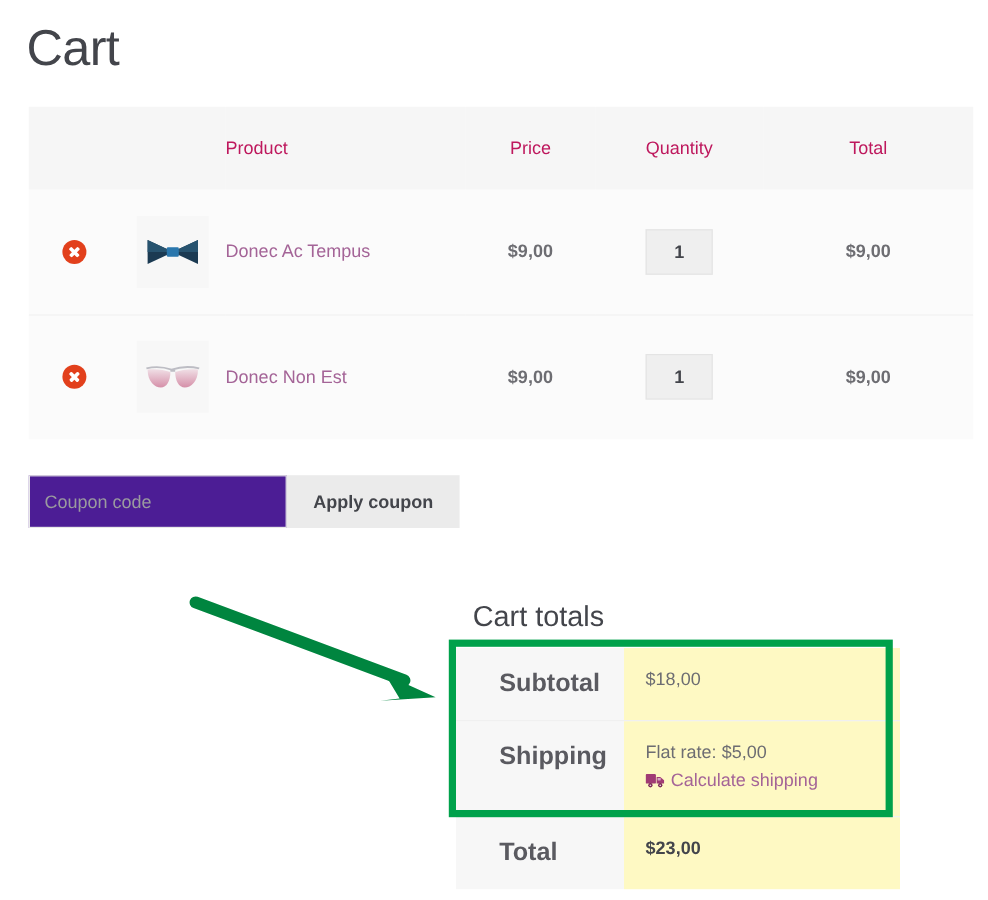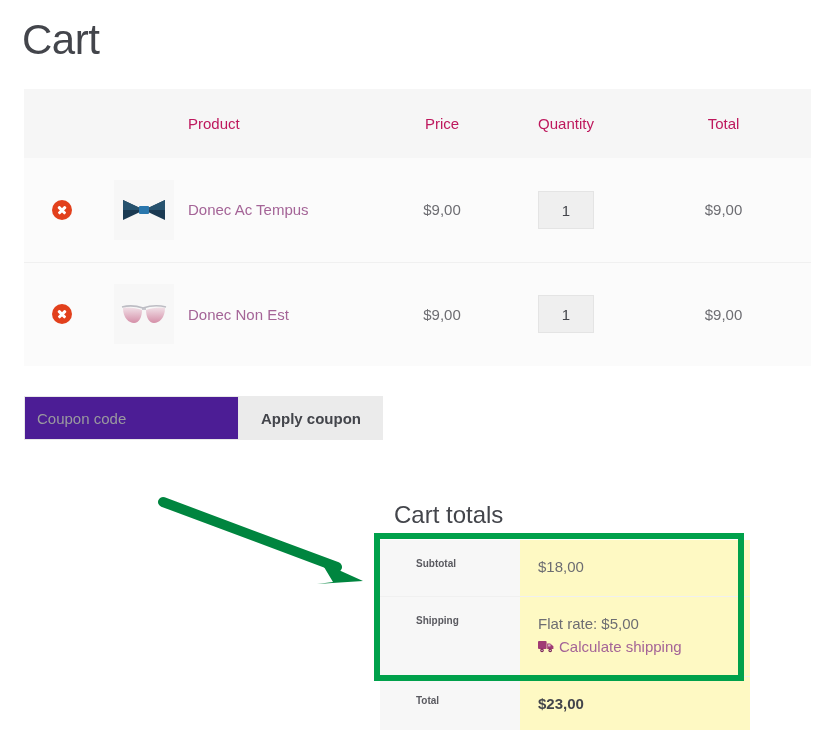--- a/index.html
+++ b/index.html
@@ -70,21 +70,21 @@
   .col-name   { width: 200px; }
   .col-price  { width: 108px; }
   .col-qty    { width: 140px; }
   .col-total  { width: 175px; }
 
   .th-product  { padding-left: 0; }
   .th-price    { text-align: center !important; }
   .th-qty      { text-align: center !important; }
   .th-total    { text-align: center !important; }
 
-  .cell-center { text-align: center; }
+  .cell-center { text-align: center; font-weight: bold; }
 
   
   .remove-btn {
     display: inline-block;
     width: 20px;
     height: 20px;
     border-radius: 50%;
     background: #e2401c;
     position: relative;
     cursor: pointer;
@@ -209,21 +209,21 @@
     top: 540px;
     width: 370px;
     border-collapse: collapse;
     table-layout: fixed;
   }
   .totals-table th {
     width: 140px;
     background: #f7f7f7;
     text-align: left;
     padding: 18px 0 18px 36px;
-    font-size: 10px;
+    font-size: 21px;
     font-weight: bold;
     color: #5a5a60;
     vertical-align: top;
     border-top: 1px solid #f0f0f0;
   }
   .totals-table td {
     background: #fef9c3;
     padding: 18px 0 18px 18px;
     font-size: 15px;
     color: #6d6d72;

